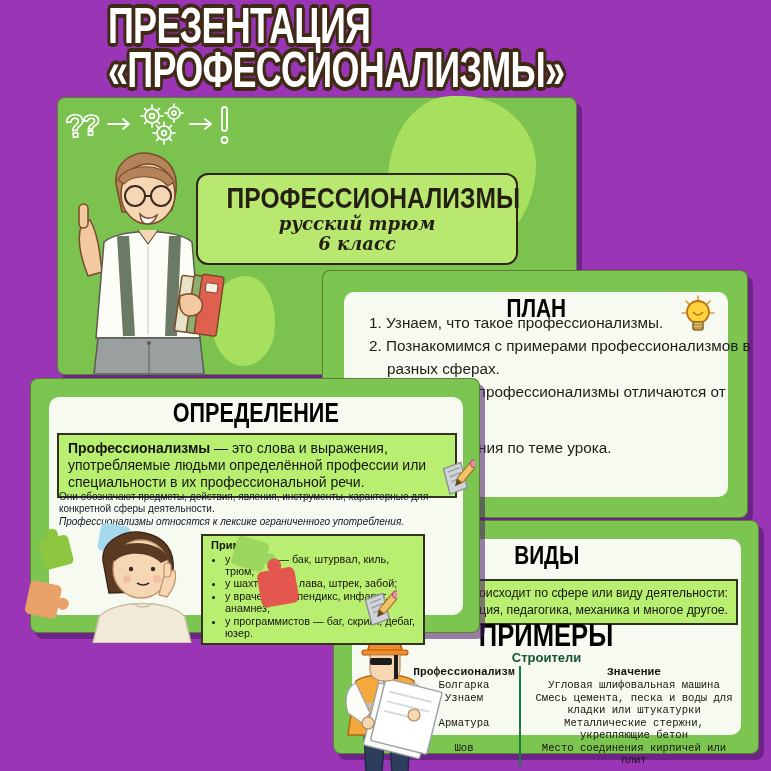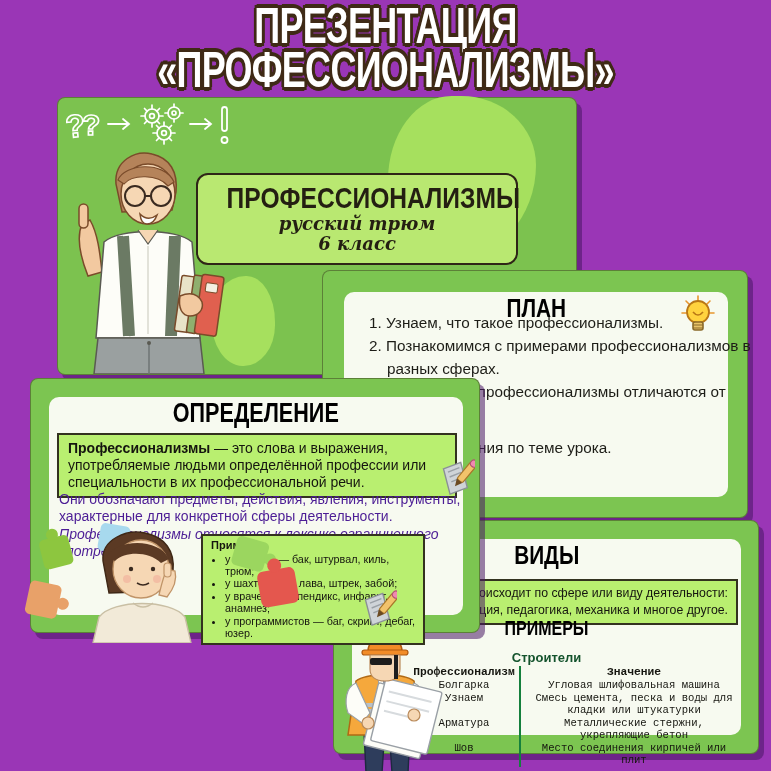--- a/index.html
+++ b/index.html
@@ -1,20 +1,20 @@
 <!DOCTYPE html>
 <html><head>
 <meta charset="utf-8">
 <style>
   html,body{margin:0;padding:0;background:#9a36b6;}
   #stage{position:relative;width:771px;height:771px;overflow:hidden;
          background:#9a36b6;font-family:"Liberation Sans",sans-serif;}
 
   
-  #header{position:absolute;top:4px;left:0;right:0;text-align:center;z-index:10;}
+  #header{position:absolute;top:4px;left:0;right:0;z-index:10;}
   .hero-line{display:block;font-weight:800;font-size:50px;line-height:44px;
     color:#fff;letter-spacing:-1px;transform:scaleX(.72);transform-origin:center;
     -webkit-text-stroke:2.5px #3f2a16;paint-order:stroke fill;white-space:nowrap;
     text-shadow:-3px -3px 0 #3f2a16,3px -3px 0 #3f2a16,-3px 3px 0 #3f2a16,3px 3px 0 #3f2a16,
       0 -4px 0 #3f2a16,0 4px 0 #3f2a16,-4px 0 0 #3f2a16,4px 0 0 #3f2a16;}
 
   
   .slide{position:absolute;border-radius:8px;background:#7cc551;
          border:1.5px solid rgba(45,25,20,.4);
          box-shadow:5px 6px 0 rgba(72,22,100,.55);}
@@ -46,37 +46,37 @@
   #pl3{left:46px;top:112px;} #pl4{left:155px;top:142px;} #pl5{left:155px;top:168px;}
   #bulb{position:absolute;left:353px;top:22px;}
 
   
   #slide-def{left:30px;top:378px;width:448px;height:253px;z-index:4;}
   #def-card{left:18px;top:18px;width:414px;height:218px;}
   #def-title{left:18px;top:19px;width:414px;font-size:27px;}
   .green-box{position:absolute;background:#b9ef70;border:2px solid #33321f;box-sizing:border-box;}
   #def-box{left:26px;top:54px;width:400px;padding:5px 9px;font-size:14px;line-height:1.22;color:#15150f;}
   #def-box b{font-weight:700;}
-  #def-para{position:absolute;left:28px;top:112px;width:404px;font-size:14px;line-height:1.24;color:#4c1d95;}
+  #def-para{position:absolute;left:28px;top:112px;width:404px;font-size:10px;line-height:1.24;color:#0f172a;}
   #def-para .it{font-style:italic;}
   #example-box{left:170px;top:155px;width:224px;padding:3px 8px 4px;font-size:10.8px;line-height:1.15;color:#15150f;}
   #example-box .lbl{font-weight:700;font-size:11px;}
   #example-box ul{margin:1px 0 0;padding-left:14px;}
   #example-box li{margin:0;}
   #boy{position:absolute;left:-6px;top:142px;}
   .pencil-icon{position:absolute;}
   #pencil-a{left:410px;top:78px;} #pencil-b{left:332px;top:209px;}
 
   
   #slide-types{left:333px;top:520px;width:424px;height:232px;z-index:3;}
   #types-card{left:18px;top:18px;width:389px;height:196px;}
   #types-title{left:18px;top:19px;width:389px;font-size:26px;}
   #types-box{left:32px;top:58px;width:372px;height:46px;padding:4px 8px;
     font-size:12.3px;line-height:1.4;color:#15150f;text-align:right;white-space:nowrap;}
-  #examples-title{left:18px;top:96px;width:389px;font-size:20px;}
+  #examples-title{left:18px;top:96px;width:389px;font-size:32px;}
   #group-title{position:absolute;left:18px;top:129px;width:389px;text-align:center;
     font-weight:700;font-size:13px;color:#14532d;}
   #ex-table{position:absolute;left:75px;top:145px;width:332px;border-collapse:collapse;
     font-size:10.6px;color:#15150f;}
   #ex-table td,#ex-table th{padding:0 0 1px;vertical-align:top;text-align:center;font-weight:400;font-family:Liberation Mono, monospace;}
   #ex-table .c1{width:110px;}
   #ex-table .c2{border-left:2px solid #15803d;padding-left:6px;}
   #ex-table thead td{font-weight:700;font-size:11.3px;}
   #worker{position:absolute;left:-4px;top:110px;}
 </style>

